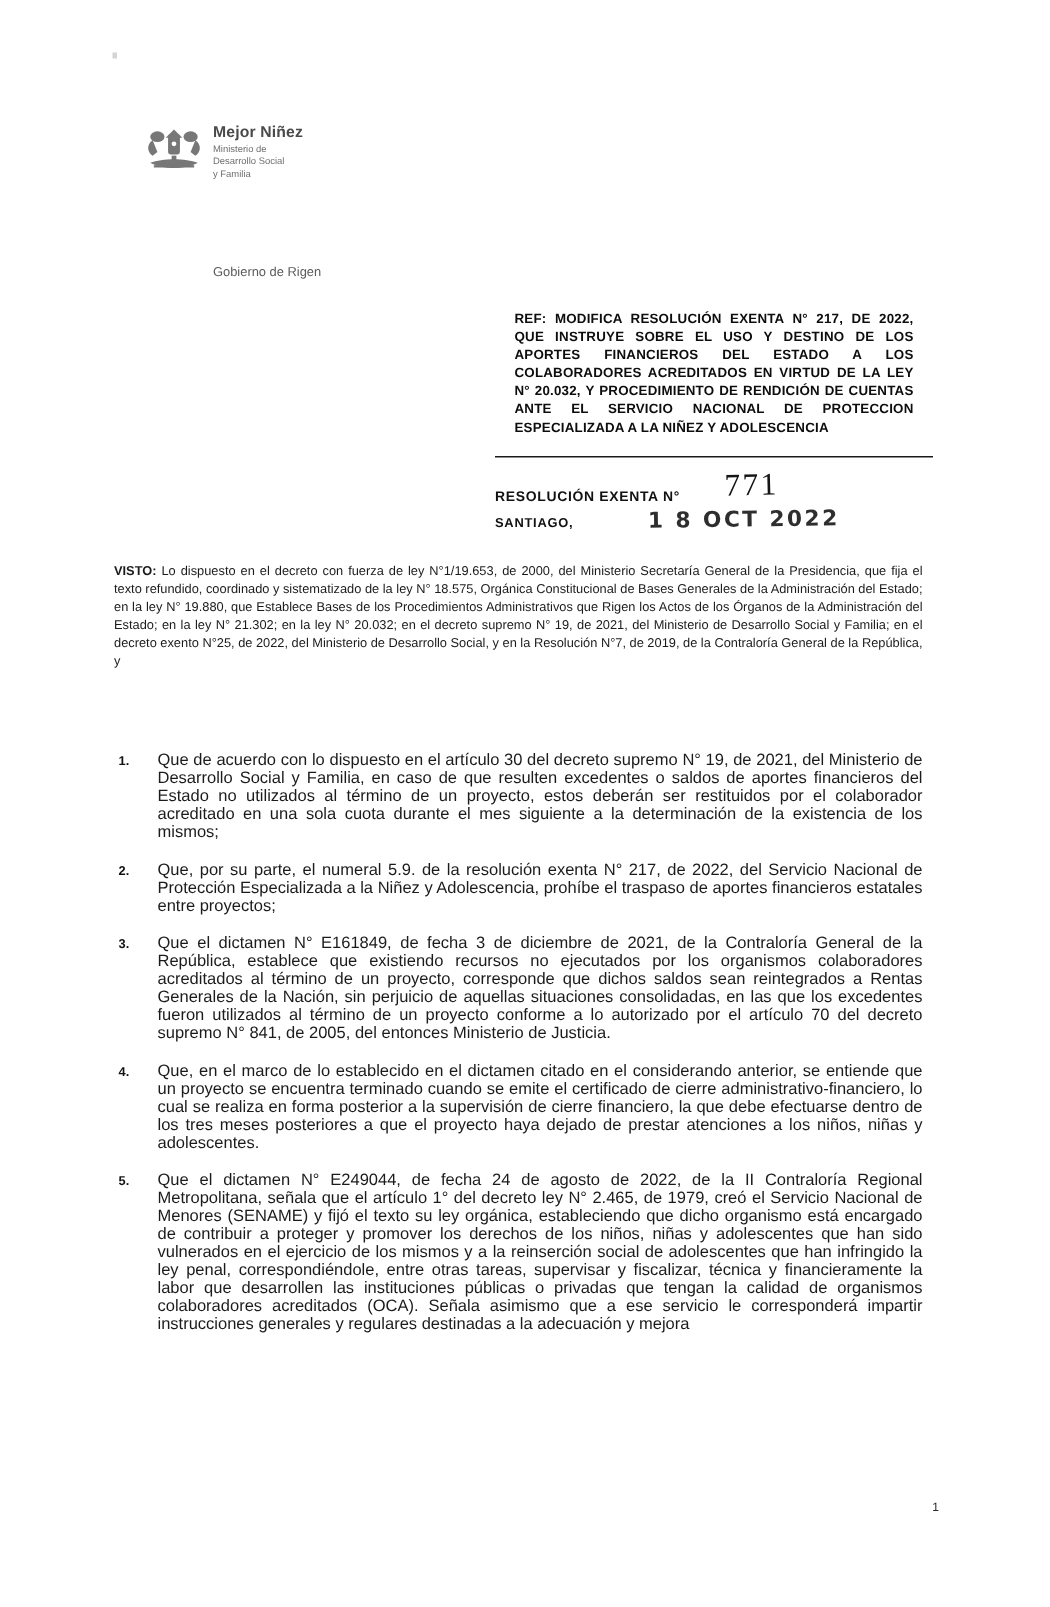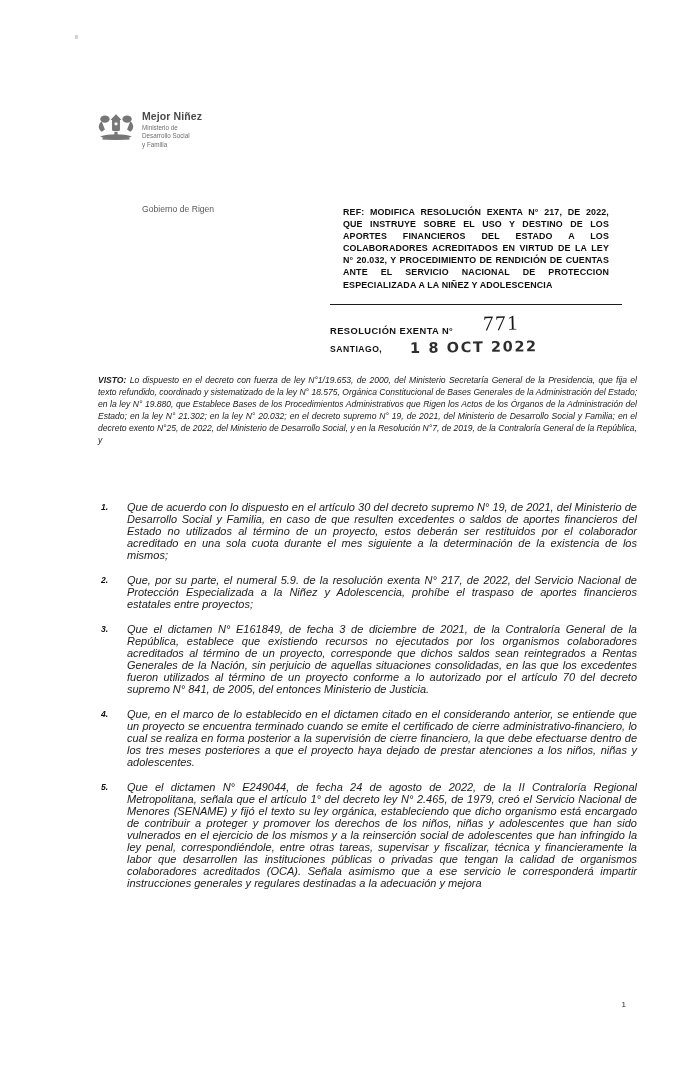--- a/index.html
+++ b/index.html
@@ -32,21 +32,20 @@
     opacity: .8;
   }
 
   
   .logo-block {
     position: absolute;
     left: 92px;
     top: 78px;
     width: 135px;
     height: 112px;
-    margin-top: 28px;
   }
   .logo-inner {
     width: 100%;
     height: 100%;
     position: relative;
     filter: grayscale(1);
   }
   .coat {
     position: absolute;
     left: 4px;
@@ -126,20 +125,21 @@
     transform: rotate(-1.5deg);
     display: inline-block;
     letter-spacing: 1.5px;
   }
   .santiago-row {
     position: absolute;
     left: 330px;
     top: 339px;
     display: flex;
     align-items: baseline;
+    gap: 22px;
   }
   .santiago-label {
     font-size: 8.6px;
     font-weight: bold;
     letter-spacing: .5px;
   }
   .stamp-date {
     margin-left: 28px;
     font-size: 14.5px;
     font-weight: bold;
@@ -147,24 +147,23 @@
     letter-spacing: 1.6px;
     color: #1d1d1d;
     transform: rotate(-0.8deg);
     display: inline-block;
     opacity: .92;
   }
 
   
   .body-area {
     position: absolute;
-    left: 98px;
+    left: 76px;
     top: 374px;
     width: 539px;
-    font-style: italic;
   }
   .para {
     font-size: 8.55px;
     line-height: 12.0px;
     text-align: justify;
     text-justify: inter-word;
     color: #1b1b1b;
     margin: 0;
   }
   .para b { font-weight: bold; }

